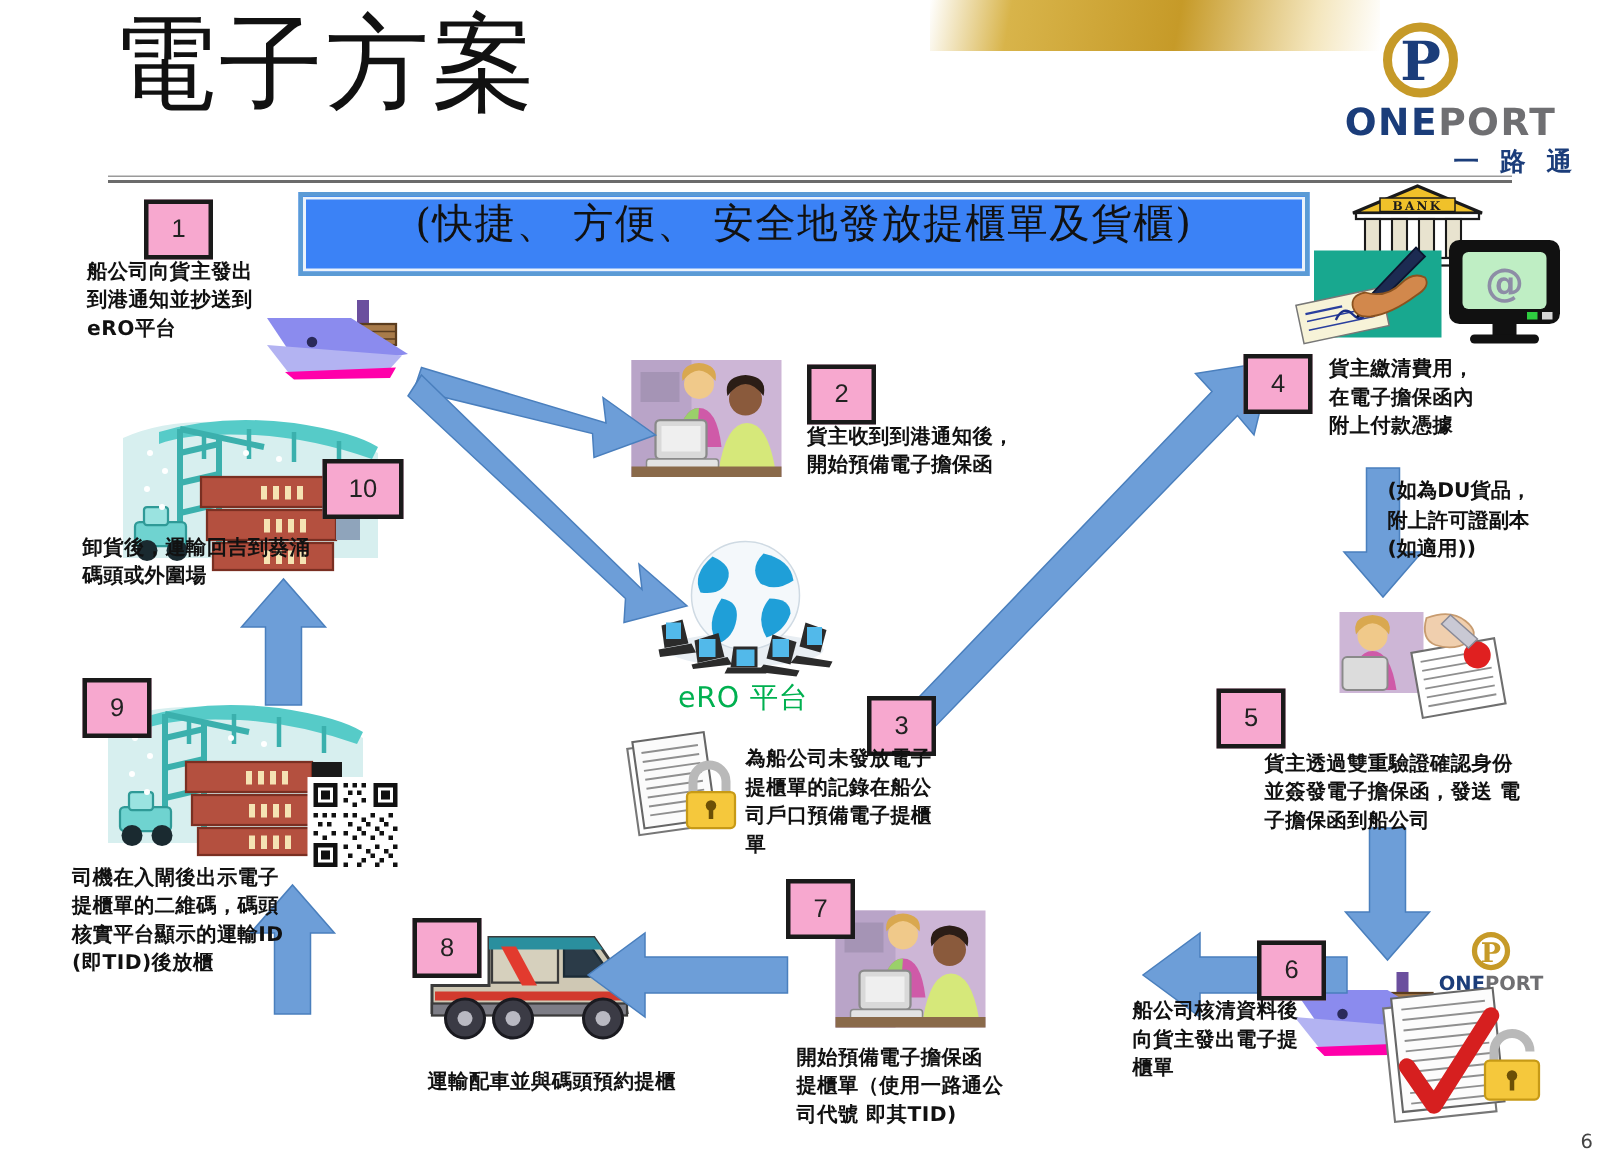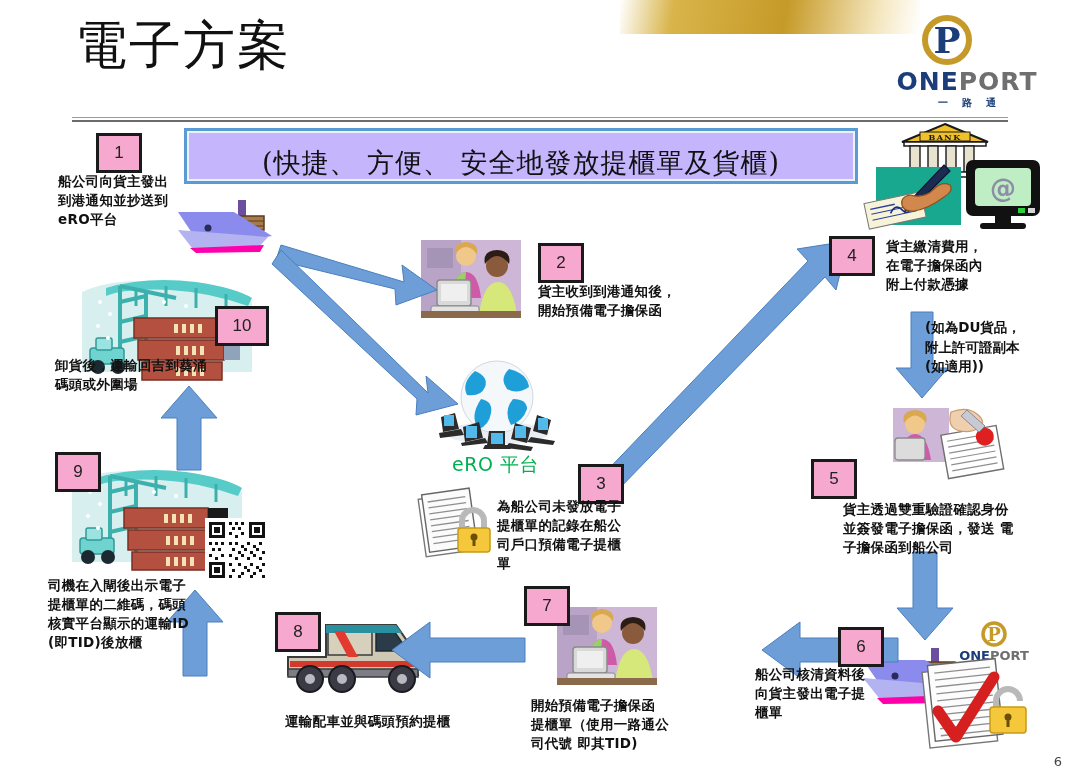--- a/index.html
+++ b/index.html
@@ -9,50 +9,50 @@
     font-family:"DejaVu Sans","Liberation Sans",sans-serif;
   }
   .slide{position:absolute;inset:0;}
 
   
   .hdr-gold{
     position:absolute;left:620px;top:0;width:300px;height:34px;
     background:linear-gradient(100deg,#ffffff 0%,#d8b44a 18%,#c69a28 55%,#f4e6bd 85%,#ffffff 100%);
   }
   .title{
-    position:absolute;left:75px;top:22px;
-    font-family:Liberation Mono, monospace;
-    font-size:52px;line-height:1.08;color:#111;letter-spacing:2px;
+    position:absolute;left:75px;top:6px;
+    font-family:Liberation Serif, serif;
+    font-size:69px;line-height:1.08;color:#111;letter-spacing:2px;
     white-space:nowrap;
   }
   .logo{position:absolute;left:872px;top:14px;width:190px;height:100px;}
   .logo .mark{position:absolute;left:48px;top:0;width:54px;height:52px;}
   .logo .oneport{
     position:absolute;left:0;top:55px;width:190px;text-align:center;
     font-size:25px;font-weight:bold;letter-spacing:1px;line-height:1;
   }
   .logo .oneport .one{color:#1b3d7a;}
   .logo .oneport .port{color:#6f6f72;}
   .logo .cn{
-    position:absolute;left:0;top:82px;width:190px;text-align:center;
-    font-size:10px;font-weight:bold;color:#1b3d7a;letter-spacing:14px;
+    position:absolute;left:0;top:82px;width:190px;text-align:right;
+    font-size:17px;font-weight:bold;color:#1b3d7a;letter-spacing:14px;
     text-indent:14px;
   }
 
   .rule{position:absolute;left:72px;top:117px;width:936px;height:6px;}
   .rule i{display:block;height:1px;background:#9a9a9a;}
   .rule i:nth-child(1){margin-bottom:2px;}
   .rule i:nth-child(2){height:2px;background:#6b6b6b;}
 
   
   .banner{
-    position:absolute;left:184px;top:128px;width:668px;height:50px;
-    border:3px solid #5b9bd5;background:#c4b5fd;
+    position:absolute;left:199px;top:128px;width:668px;height:50px;
+    border:3px solid #5b9bd5;background:#3b82f6;
     box-shadow:inset 0 0 0 2px #eaf2fb;
-    display:flex;align-items:flex-end;justify-content:center;
+    display:flex;align-items:flex-start;justify-content:center;
   }
   .banner span{
     font-family:"DejaVu Serif","Liberation Serif",serif;
     font-size:27px;color:#111;letter-spacing:1px;white-space:nowrap;
   }
 
   
   .chip{
     position:absolute;width:40px;height:34px;background:#f7a8cf;
     border:3px solid #1a1a1a;display:flex;align-items:center;justify-content:center;

